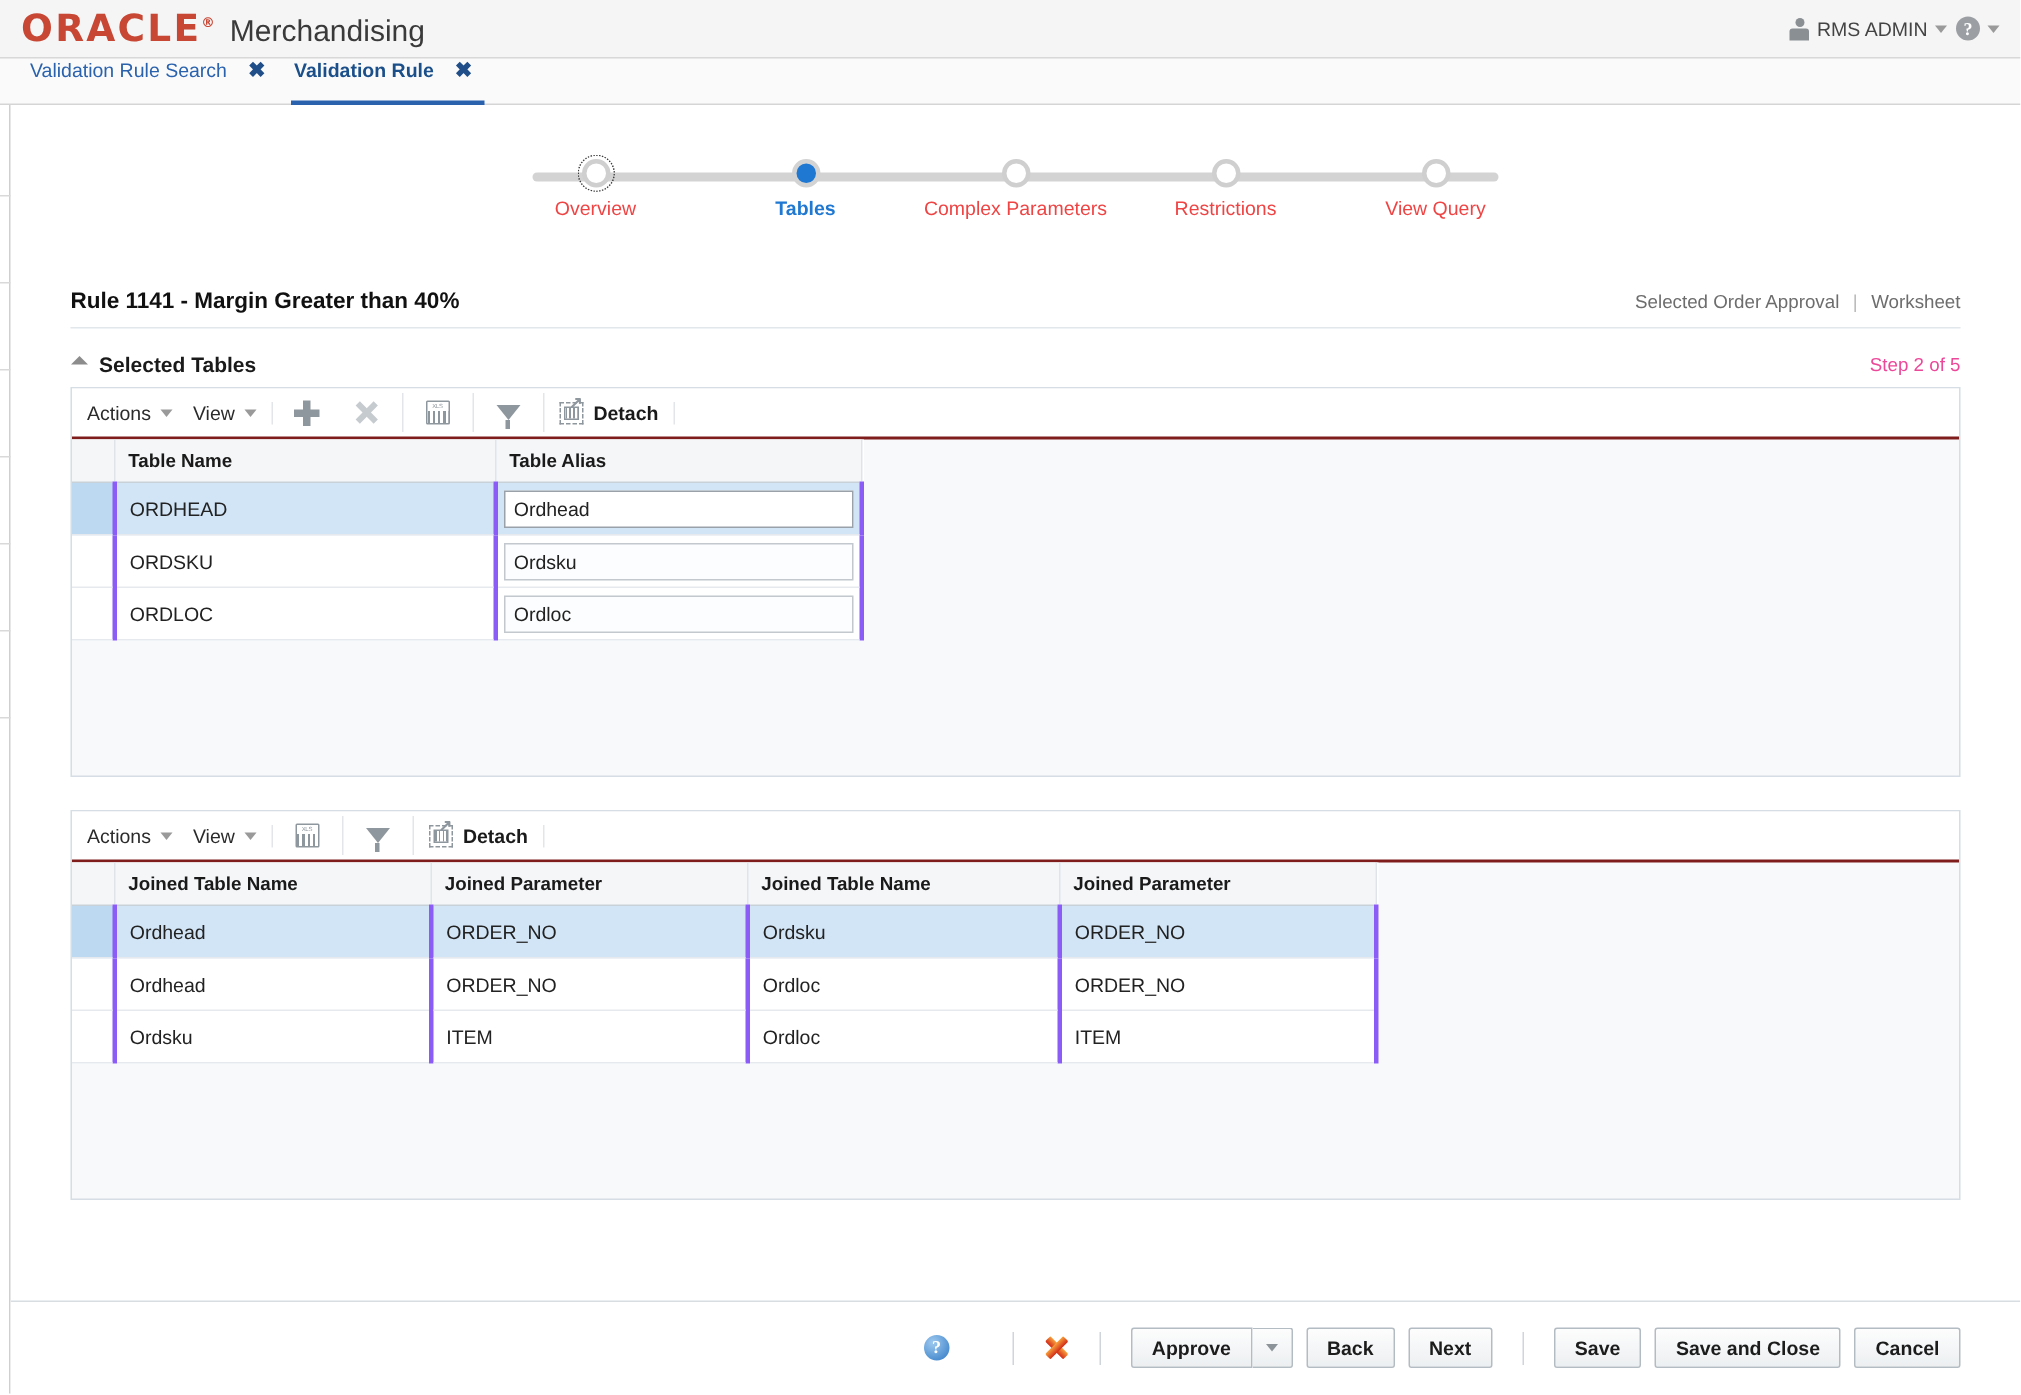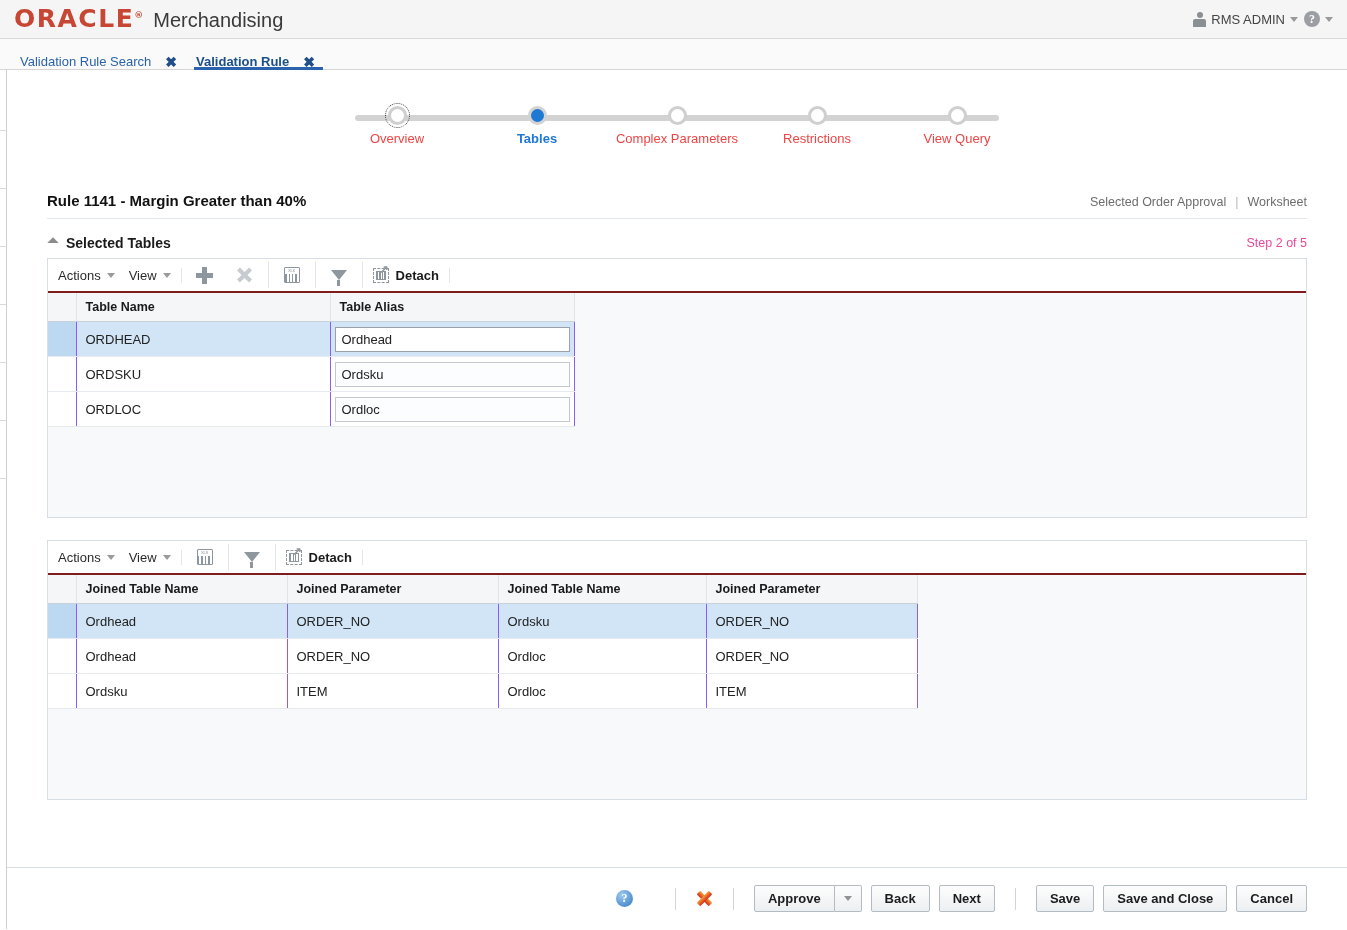--- a/index.html
+++ b/index.html
@@ -107,21 +107,21 @@
   .tab-bar {
     height: 31px;
     background: #fafafa;
     border-bottom: 1px solid #d5d5d5;
     display: flex;
     align-items: stretch;
     padding-left: 14px;
   }
   .tab {
     display: flex;
-    align-items: flex-end;
+    align-items: flex-start;
     gap: 14px;
     padding: 0 12px 0 6px;
     font-size: 13px;
     color: #2a62ad;
     cursor: pointer;
     position: relative;
     border-right: 1px solid transparent;
   }
   .tab.active {
     font-weight: bold;
@@ -418,21 +418,21 @@
     border-right: 1px solid #dfe4e9;
     border-bottom: 1px solid #c9d1d8;
     font-size: 12.5px;
     font-weight: bold;
     color: #1a1a1a;
     text-align: left;
     padding: 7px 9px;
     height: 27px;
   }
   .grid td {
-    border-right: 1px solid #8b5cf6;
+    border-right: 3px solid #8b5cf6;
     border-bottom: 1px solid #e6eaee;
     font-size: 13px;
     color: #222;
     padding: 6px 9px;
     height: 35px;
     background: #ffffff;
   }
   .grid tr.selected td { background: #d2e5f7; }
   .grid .rowsel { width: 28px; padding: 0; }
   .grid tr.selected td.rowsel { background: #bdd9f2; }

